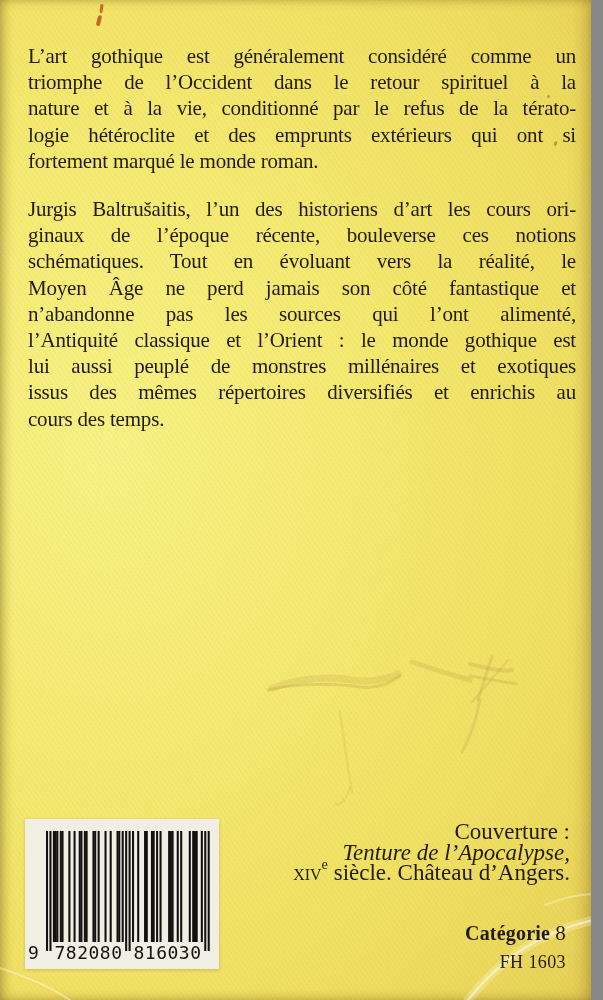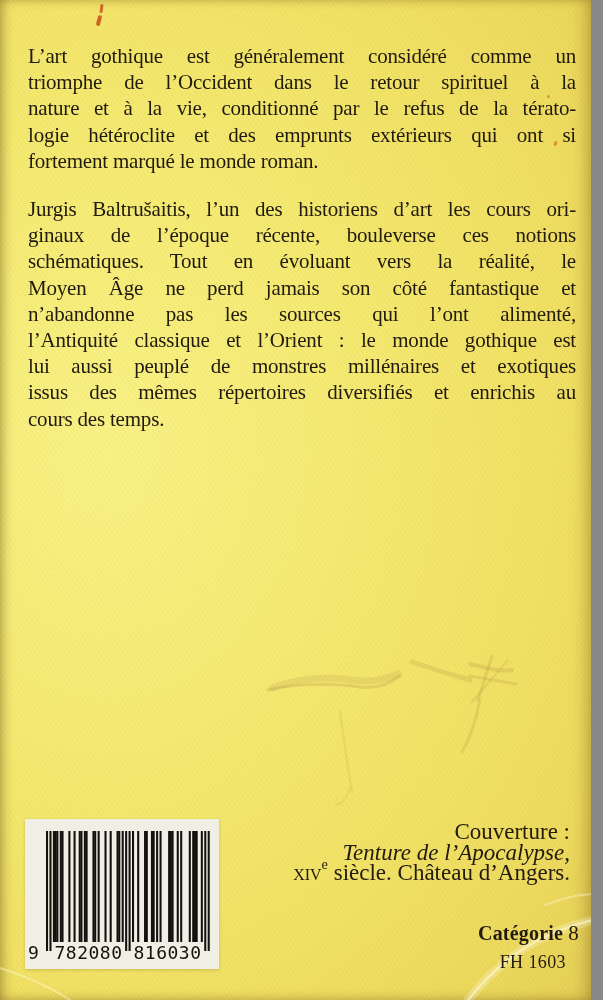--- a/index.html
+++ b/index.html
@@ -32,21 +32,21 @@
   .para .ln{text-align:justify;text-align-last:justify;}
   .para .ln.last{text-align-last:left;}
   .credit{
     position:absolute;right:21px;top:822px;text-align:right;
     font-size:23px;line-height:20.5px;color:var(--ink);
   }
   .credit .italic{font-style:italic;}
   .credit .sc{font-variant:small-caps;}
   .credit sup{font-size:.62em;position:relative;top:-.15em;vertical-align:super;line-height:0;}
   .category{
-    position:absolute;right:12px;top:921px;color:var(--ink);
+    position:absolute;right:25px;top:921px;color:var(--ink);
     font-size:20px;font-weight:bold;letter-spacing:.2px;
   }
   .category .catnum{font-weight:normal;font-size:21px;}
   .code{
     position:absolute;right:25px;top:952px;color:var(--ink);
     font-size:18px;font-weight:normal;letter-spacing:.4px;
   }
   .barcode-label{
     position:absolute;left:25px;top:819px;width:194px;height:150px;
     background:var(--label-bg);

